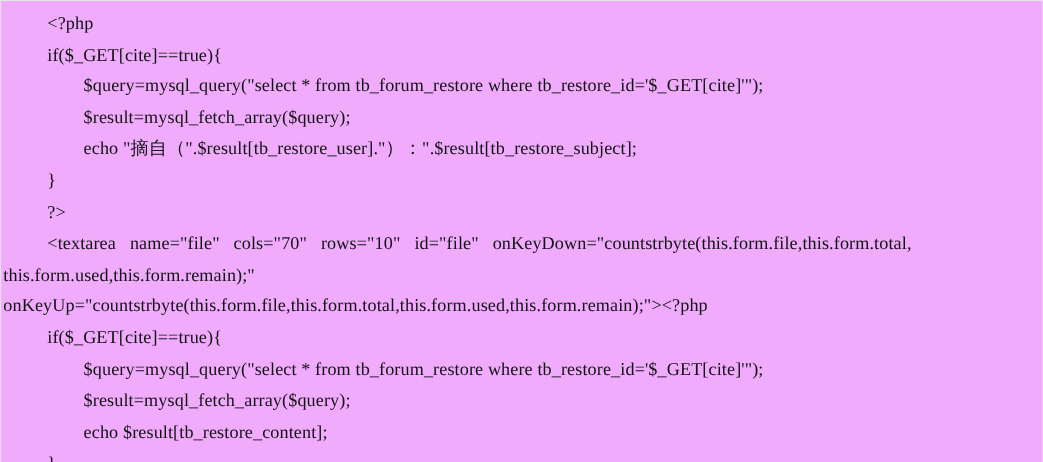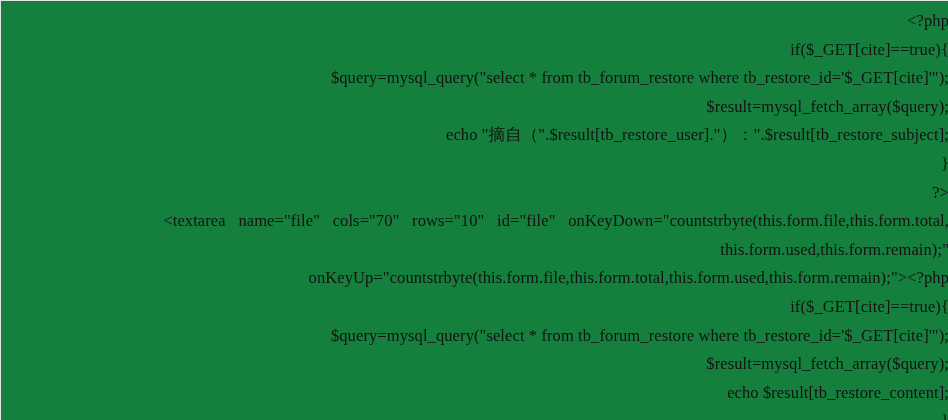--- a/index.html
+++ b/index.html
@@ -39,15 +39,15 @@
   }
 
   
   .ind-0  { padding-left: 2px; }
   .ind-1  { padding-left: 42px; }
   .ind-2  { padding-left: 75px; }
 </style>
 </head>
 <body>
 
-<div id="code-figure" style="background: #15803d; text-align: right;">
+<div id="code-figure" style="background: #f0abfc;">
   <div class="code-block" id="code-block" style="color: rgb(18, 18, 18);"><div class="code-line ind-1">&lt;?php</div><div class="code-line ind-1">if($_GET[cite]==true){</div><div class="code-line ind-2">$query=mysql_query("select * from tb_forum_restore where tb_restore_id='$_GET[cite]'");</div><div class="code-line ind-2">$result=mysql_fetch_array($query);</div><div class="code-line ind-2">echo "摘自（".$result[tb_restore_user]."）：".$result[tb_restore_subject];</div><div class="code-line ind-1">}</div><div class="code-line ind-1">?&gt;</div><div class="code-line ind-1">&lt;textarea   name="file"   cols="70"   rows="10"   id="file"   onKeyDown="countstrbyte(this.form.file,this.form.total,</div><div class="code-line ind-0">this.form.used,this.form.remain);"</div><div class="code-line ind-0">onKeyUp="countstrbyte(this.form.file,this.form.total,this.form.used,this.form.remain);"&gt;&lt;?php</div><div class="code-line ind-1">if($_GET[cite]==true){</div><div class="code-line ind-2">$query=mysql_query("select * from tb_forum_restore where tb_restore_id='$_GET[cite]'");</div><div class="code-line ind-2">$result=mysql_fetch_array($query);</div><div class="code-line ind-2">echo $result[tb_restore_content];</div><div class="code-line ind-1">}</div></div>
 </div>
 
 </body></html>

